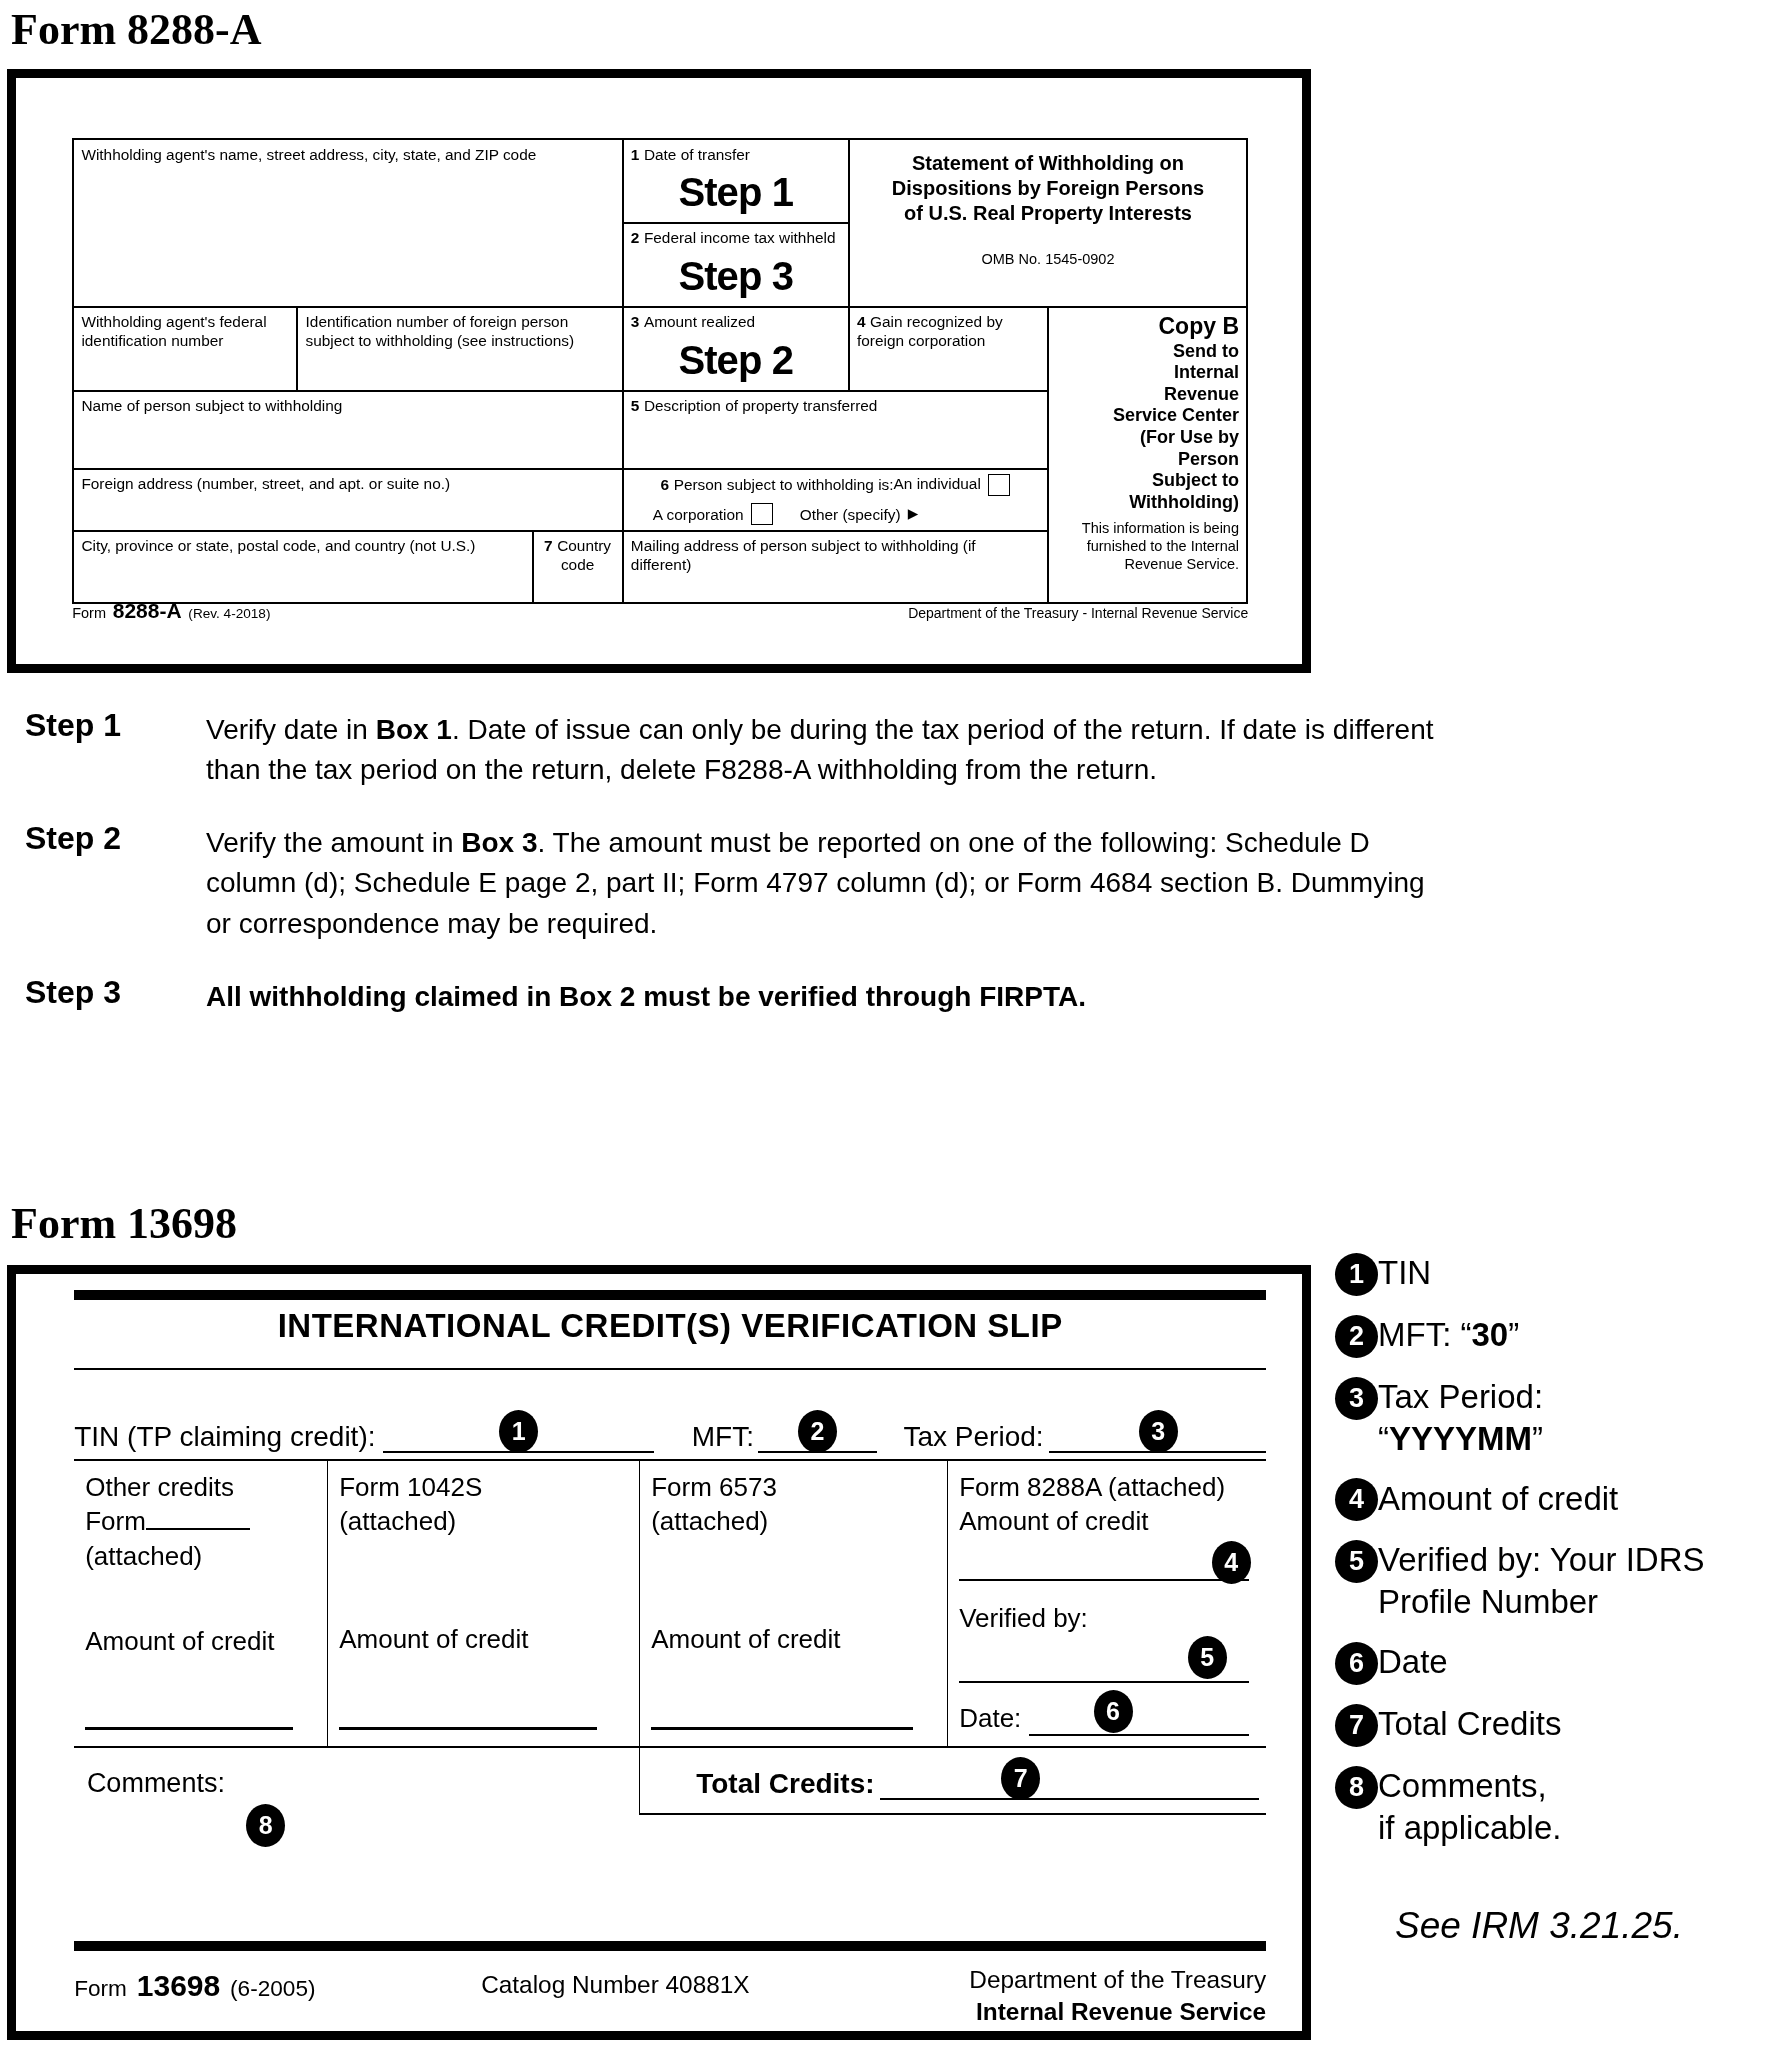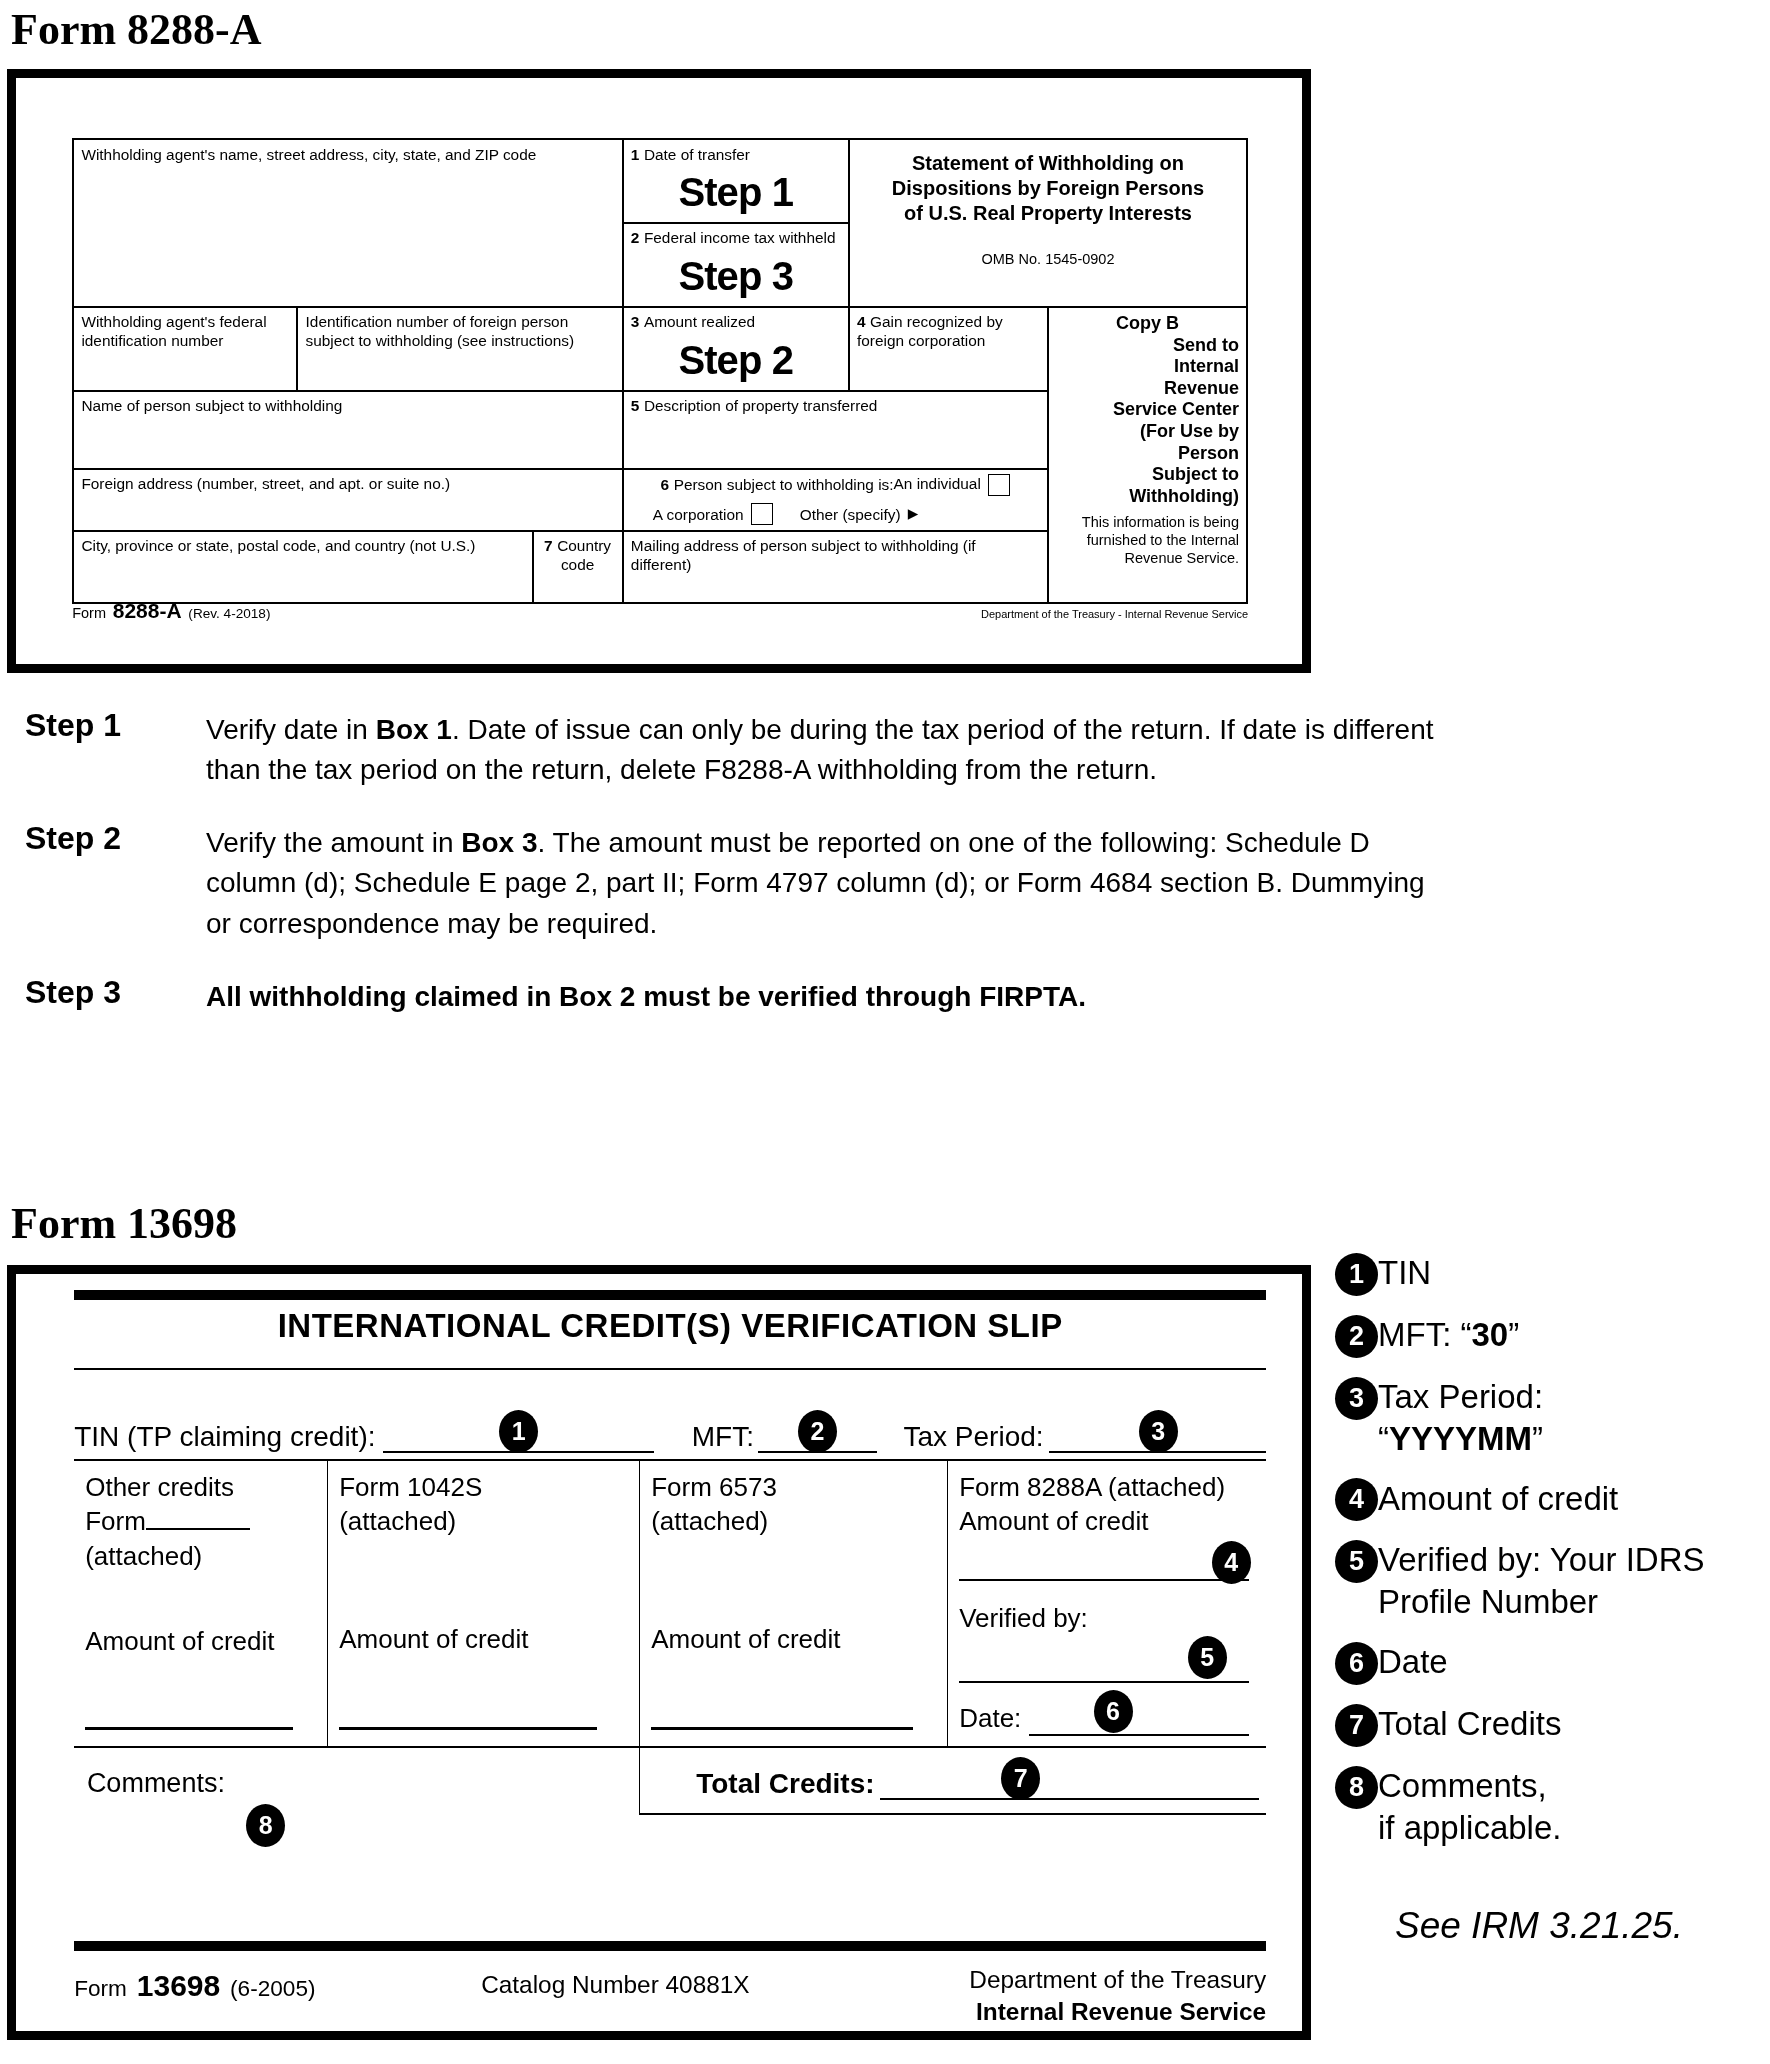--- a/index.html
+++ b/index.html
@@ -26,37 +26,37 @@
     border:2.3px solid #000; vertical-align:top; padding:4.5px 7.2px;
     font-size:15.4px; line-height:1.25;
   }
   .numb { font-weight:bold; margin-right:4.5px; }
   .bigstep { font-weight:bold; font-size:40px; text-align:center; margin-top:3.6px; letter-spacing:-0.9px; }
   .stmt-cell { text-align:center; padding-top:11px !important; }
   .stmt-line { display:block; font-weight:bold; font-size:20px; line-height:1.25; }
   .omb { display:block; font-size:14.5px; margin-top:23.5px; }
   .copyb-cell { text-align:right; padding-top:5.4px !important; }
   .copyb-line { display:block; font-weight:bold; font-size:18px; line-height:1.2; }
-  .copyb-line.first { font-size:18px;text-align:center; }
+  .copyb-line.first { font-size:23px; }
   .copyb-info { display:block; font-size:14.5px; line-height:1.25; margin-top:5.4px; }
   .cb {
     display:inline-block; width:22px; height:22px; border:1.8px solid #000;
     vertical-align:middle; margin-left:7.2px; background:#fff;
   }
   .box6row1 { display:flex; justify-content:center; align-items:center; }
   .box6row2 { margin-top:7.2px; padding-left:22px; display:flex; align-items:center; }
   .arrow { font-size:13.6px; margin-left:7.2px; }
   .f8288-footer {
     position:absolute; left:56px; top:521px; width:1176px;
     display:flex; justify-content:space-between; align-items:baseline;
   }
   .f8288-footer .fw { font-size:14.5px; }
   .f8288-footer .fnum { font-weight:bold; font-size:21px; margin:0 2.7px; }
   .f8288-footer .frev { font-size:13.6px; }
-  .f8288-footer .fdept { font-size:11px; }
+  .f8288-footer .fdept { font-size:14px; }
 
   
   #steps { position:absolute; left:25px; top:707px; width:1723px; }
   .step { display:flex; margin-bottom:30px; }
   .step-label { width:181px; flex-shrink:0; font-weight:bold; font-size:32px; padding-top:0px; }
   .step-text { font-size:28px; line-height:1.44; padding-top:2.7px; }
   .step-text .ln { display:block; }
   .bold { font-weight:bold; }
 
   

